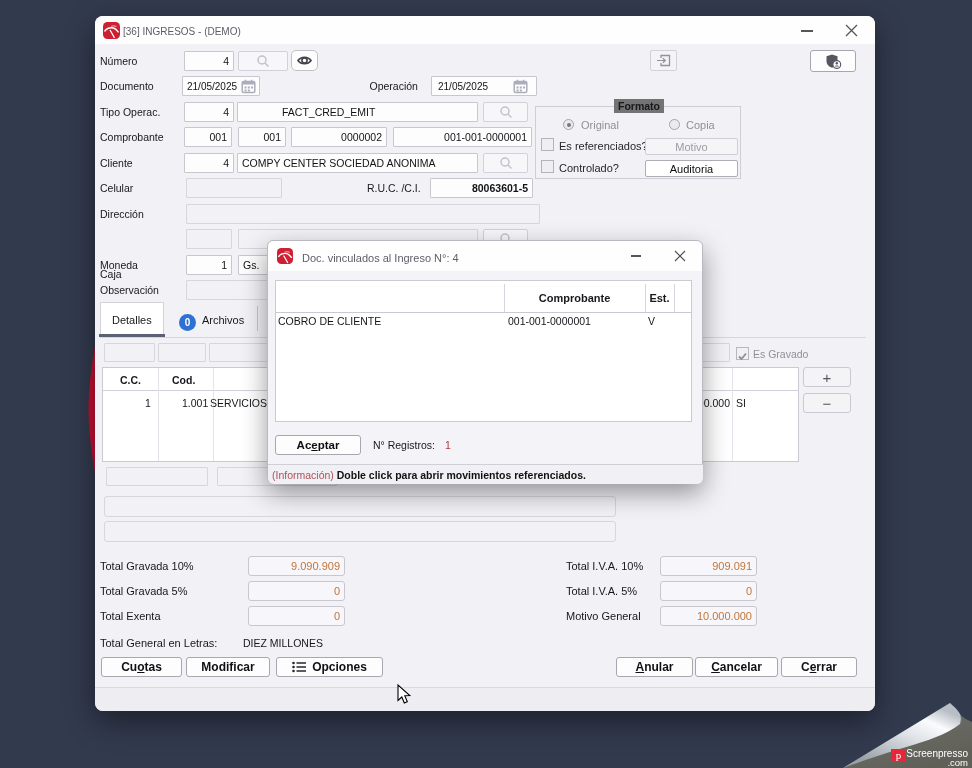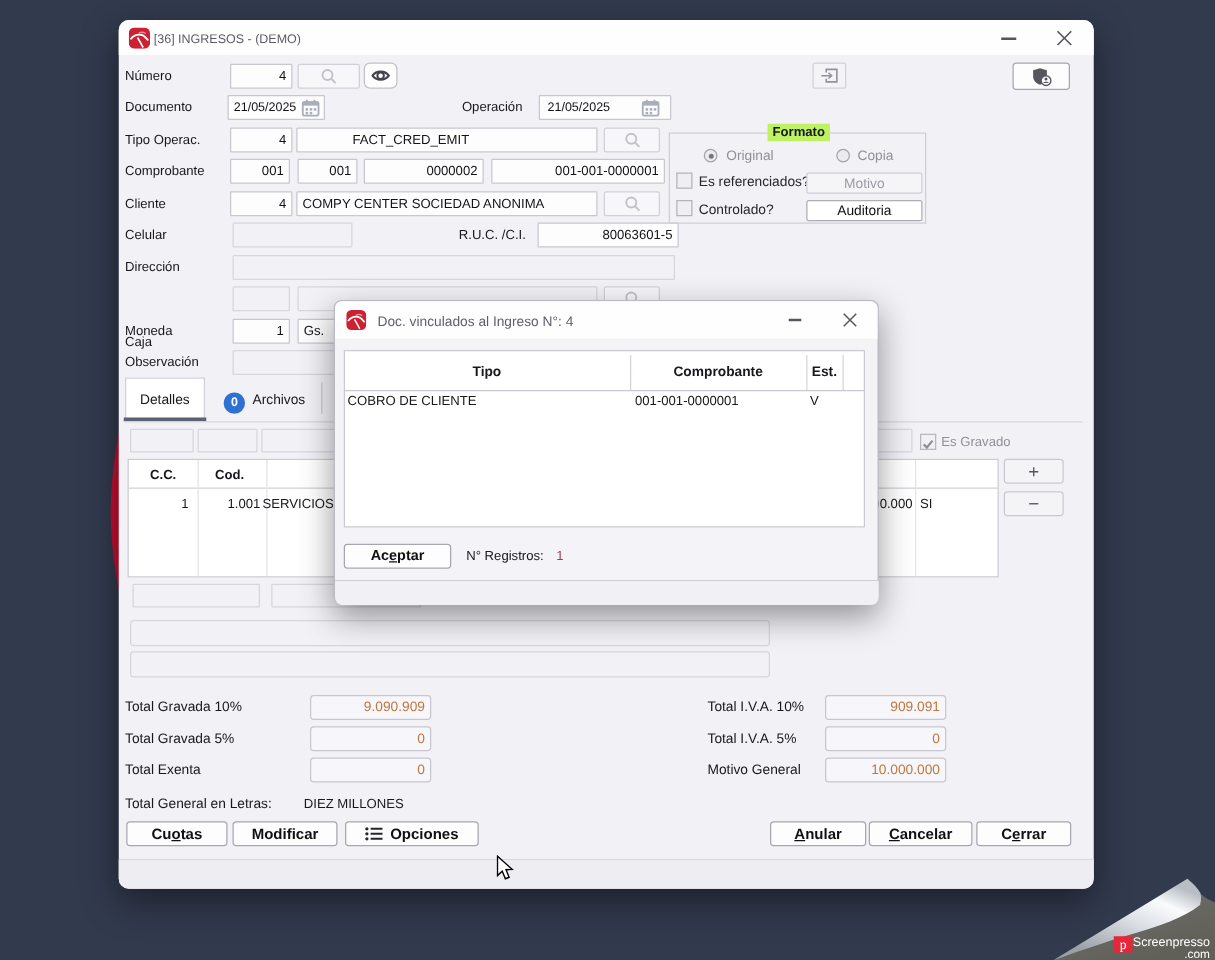--- a/index.html
+++ b/index.html
@@ -116,21 +116,21 @@
   <div class="sbtn" style="left:483px;top:152.5px;width:45px;height:20px;">
     <svg width="14" height="14" viewBox="0 0 14 14">
         <circle cx="6" cy="6" r="4" fill="none" stroke="#c2c1ca" stroke-width="1.5"></circle>
         <path d="M9,9 L12.5,12.5" stroke="#c2c1ca" stroke-width="1.5"></path>
       </svg>
   </div>
 
   <div class="lbl" style="left:100px;top:178px;">Celular</div>
   <div class="fld dis" style="left:186px;top:178px;width:96px;height:20px;"></div>
   <div class="lbl" style="left:367px;top:178px;">R.U.C. /C.I.</div>
-  <div class="fld fr" style="left:430px;top:178px;width:113px;height:20px;">80063601-5</div>
+  <div class="fld fr" style="left:430px;top:178px;width:103px;height:20px;font-weight:bold;">80063601-5</div>
 
   <div class="lbl" style="left:100px;top:203.5px;">Dirección</div>
   <div class="fld dis" style="left:186px;top:203.5px;width:354px;height:20px;"></div>
 
   <div class="lbl" style="left:100px;top:229px;margin-top:35px;">Caja</div>
   <div class="fld dis" style="left:186px;top:229px;width:46px;height:20px;"></div>
   <div class="fld dis" style="left:238px;top:229px;width:240px;height:20px;"></div>
   <div class="sbtn" style="left:483px;top:229px;width:45px;height:20px;">
     <svg width="14" height="14" viewBox="0 0 14 14">
         <circle cx="6" cy="6" r="4" fill="none" stroke="#c2c1ca" stroke-width="1.5"></circle>
@@ -139,21 +139,21 @@
   </div>
 
   <div class="lbl" style="left:100px;top:254.5px;">Moneda</div>
   <div class="fld fr" style="left:186px;top:254.5px;width:46px;height:20px;">1</div>
   <div class="fld" style="left:238px;top:254.5px;width:100px;height:20px;">Gs.</div>
 
   <div class="lbl" style="left:100px;top:280px;">Observación</div>
   <div class="fld dis" style="left:186px;top:280px;width:200px;height:20px;"></div>
 
   <div class="ab" style="left:535px;top:106px;width:206px;height:73px;border:1px solid #cfced6;box-sizing:border-box;"></div>
-  <div class="lbl" style="left:614px;top:99px;background:#bef264;padding:0 4px;font-weight:bold;font-size:10.5px;line-height:14px;height:14px;text-align:center;">Formato</div>
+  <div class="lbl" style="left:614px;top:99px;background:#737373;padding:0 4px;font-weight:bold;font-size:10.5px;line-height:14px;height:14px;text-align:center;">Formato</div>
   <div class="ab" style="left:563px;top:119px;width:11px;height:11px;border:1px solid #a4a4ad;border-radius:50%;background:#ebebef;box-sizing:border-box;"></div>
   <div class="ab" style="left:566.5px;top:122.5px;width:4px;height:4px;border-radius:50%;background:#77777f;"></div>
   <div class="lbl gray" style="left:581px;top:115px;font-size:11px;">Original</div>
   <div class="ab" style="left:669px;top:119px;width:11px;height:11px;border:1px solid #a4a4ad;border-radius:50%;background:#ebebef;box-sizing:border-box;"></div>
   <div class="lbl gray" style="left:686px;top:115px;font-size:11px;">Copia</div>
   <div class="ab" style="left:541px;top:138px;width:13px;height:13px;border:1px solid #b3b3bc;background:#efeff3;box-sizing:border-box;"></div>
   <div class="lbl" style="left:559px;top:136px;color:#26262c;font-size:11px;">Es referenciados?</div>
   <div class="ab" style="left:645px;top:138px;width:93px;height:17px;background:#f5f5f8;border:1px solid #cfced6;box-sizing:border-box;border-radius:2px;display:flex;align-items:center;justify-content:center;font-size:11px;color:#9b9ba4;">Motivo</div>
   <div class="ab" style="left:541px;top:160px;width:13px;height:13px;border:1px solid #b3b3bc;background:#efeff3;box-sizing:border-box;"></div>
   <div class="lbl" style="left:559px;top:158px;color:#26262c;font-size:11px;">Controlado?</div>
@@ -243,32 +243,32 @@
   <div class="ab" style="left:631px;top:255px;width:10px;height:1.5px;background:#56565e;"></div>
   <svg class="ab" style="left:674px;top:250px;" width="12" height="12" viewBox="0 0 12 12">
     <path d="M1,1 L11,11 M11,1 L1,11" stroke="#56565e" stroke-width="1.2"></path>
   </svg>
 
   <div class="ab" style="left:275px;top:280px;width:417px;height:142px;background:#ffffff;border:1px solid #cbcad2;box-sizing:border-box;"></div>
   <div class="ab" style="left:275px;top:312px;width:417px;height:1px;background:#cac9d1;"></div>
   <div class="ab" style="left:504px;top:284px;width:1px;height:28px;background:#d6d5dd;"></div>
   <div class="ab" style="left:645px;top:284px;width:1px;height:28px;background:#d6d5dd;"></div>
   <div class="ab" style="left:674px;top:284px;width:1px;height:28px;background:#d6d5dd;"></div>
-  <div class="ab lbl" style="left:275px;top:287.5px;width:229px;text-align:center;font-weight:bold;font-size:11px;">Tipo</div>
   <div class="ab lbl" style="left:504px;top:287.5px;width:141px;text-align:center;font-weight:bold;font-size:11px;">Comprobante</div>
   <div class="ab lbl" style="left:645px;top:287.5px;width:29px;text-align:center;font-weight:bold;font-size:11px;">Est.</div>
   <div class="lbl" style="left:278px;top:311px;font-size:10.5px;">COBRO DE CLIENTE</div>
   <div class="lbl" style="left:508px;top:311px;font-size:10.5px;">001-001-0000001</div>
   <div class="lbl" style="left:648px;top:311px;font-size:10.5px;">V</div>
 
   <div class="btn" style="left:275px;top:435px;width:86px;height:20px;font-size:11.5px;">Ac<span style="text-decoration:underline;">e</span>ptar</div>
   <div class="lbl" style="left:373px;top:436px;line-height:18px;">N° Registros:</div>
   <div class="lbl" style="left:445px;top:436px;line-height:18px;color:#b03a3e;">1</div>
 
   <div class="ab" style="left:267.5px;top:464px;width:435px;height:20px;background:#f1f0f5;border-top:1px solid #d0cfd7;border-radius:0 0 6px 6px;box-sizing:border-box;"></div>
+  <div class="lbl" style="left:272px;top:465px;font-size:10.5px;"><span style="color:#a8525a;">(Información)</span> <span style="font-weight:bold;color:#111;">Doble click para abrir movimientos referenciados.</span></div>
 
   <svg class="ab" style="left:397px;top:684px;" width="18" height="22" viewBox="0 0 18 22">
     <path d="M1,1 L1,16.5 L4.8,13 L7.3,19 L10.3,17.8 L7.8,11.8 L12.8,11.5 Z" fill="#fff" stroke="#000" stroke-width="1.1"></path>
   </svg>
 
   <svg class="ab" style="left:830px;top:680px;" width="142" height="88" viewBox="0 0 142 88">
     <defs>
       <linearGradient id="curl" x1="0.2" y1="0.9" x2="0.85" y2="0.1">
         <stop offset="0" stop-color="#9aa0a8"></stop>
         <stop offset="0.5" stop-color="#dde1e6"></stop>

